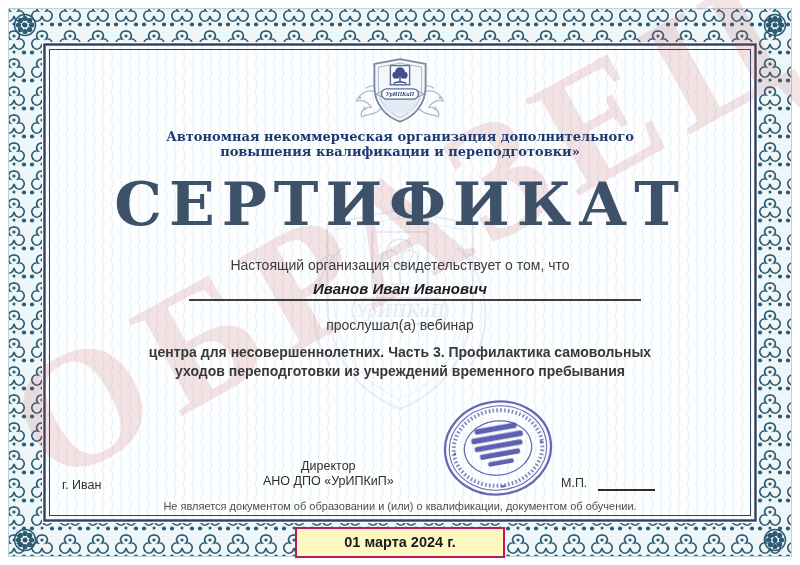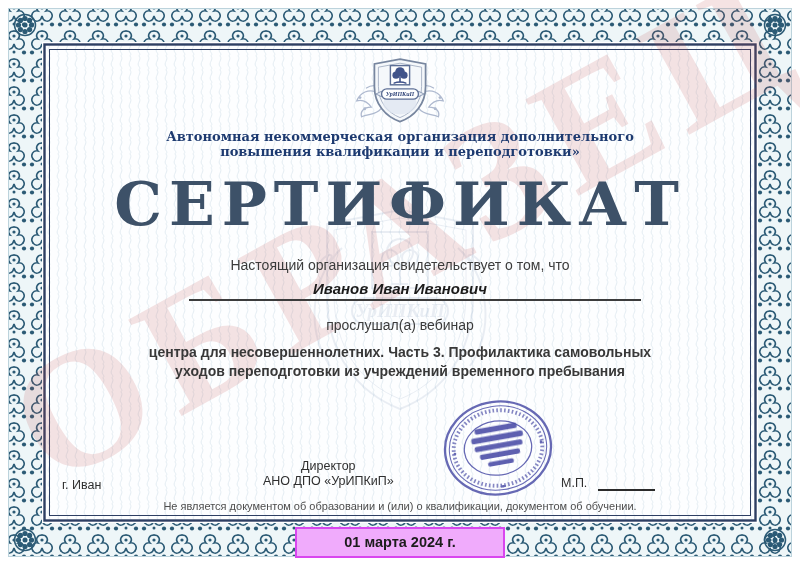--- a/index.html
+++ b/index.html
@@ -22,22 +22,22 @@
   .name{top:280px;font-size:15px;font-weight:bold;color:#1b1b1b;font-style:italic;}
   .rule{left:189px;top:299px;width:452px;height:2px;background:#3c3c3c;}
   .action{top:317px;font-size:14px;color:#3b3b3b;}
   .course{top:343px;font-size:14px;font-weight:bold;color:#383838;line-height:18.5px;}
   .stamp{left:435px;top:392px;}
   .director{left:263px;top:459px;font-size:12.5px;line-height:15px;color:#2f2f2f;text-align:center;}
   .city{left:62px;top:478px;font-size:12.5px;color:#2f2f2f;}
   .mp{left:561px;top:476px;font-size:12.5px;color:#2f2f2f;}
   .sigline{left:598px;top:489px;width:57px;height:2px;background:#2b2b2b;}
   .disclaimer{top:500px;font-size:11px;color:#4d4d4d;}
-  .datebox{left:295px;top:527px;width:210px;height:31px;background:#f0abfc;
-           border:2px solid #d946ef;box-sizing:border-box;text-align:center;
+  .datebox{left:295px;top:527px;width:210px;height:31px;background:#fef9c3;
+           border:2px solid #be185d;box-sizing:border-box;text-align:center;
            line-height:27px;font-size:14.5px;font-weight:bold;color:#1c1c1c;z-index:4;}
 </style>
 </head>
 <body>
 
 <div class="page">
 
   <svg class="bg" width="800" height="565" viewBox="0 0 800 565">
     <defs>
       <pattern id="orn" width="28" height="28" patternUnits="userSpaceOnUse">

